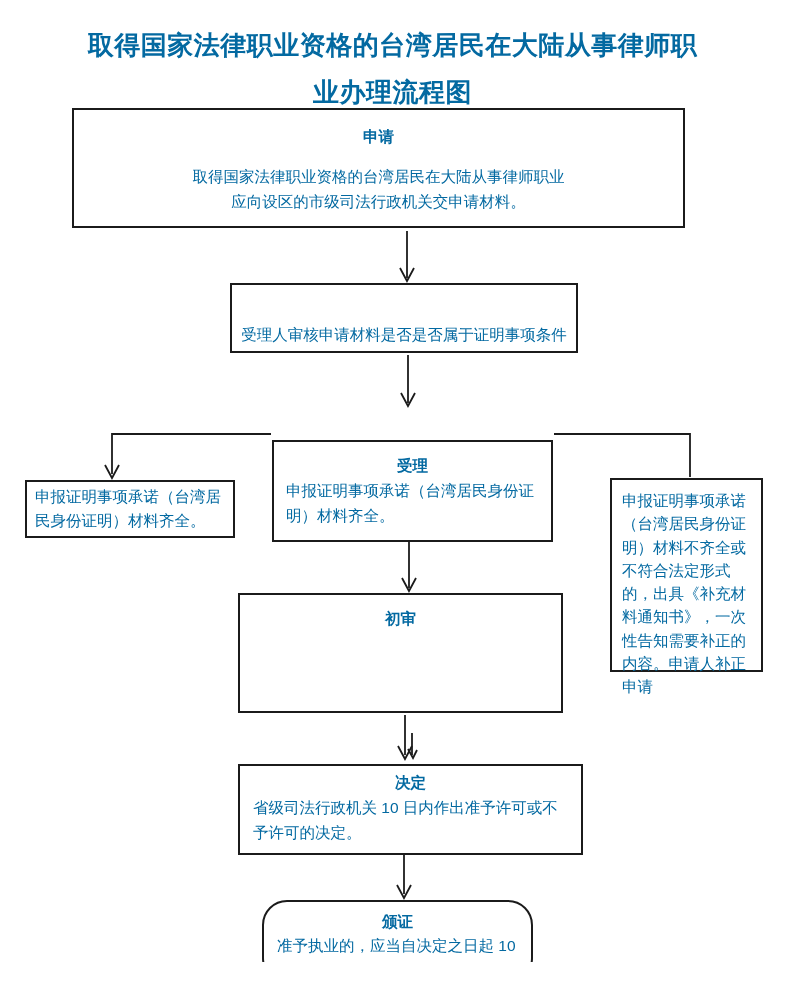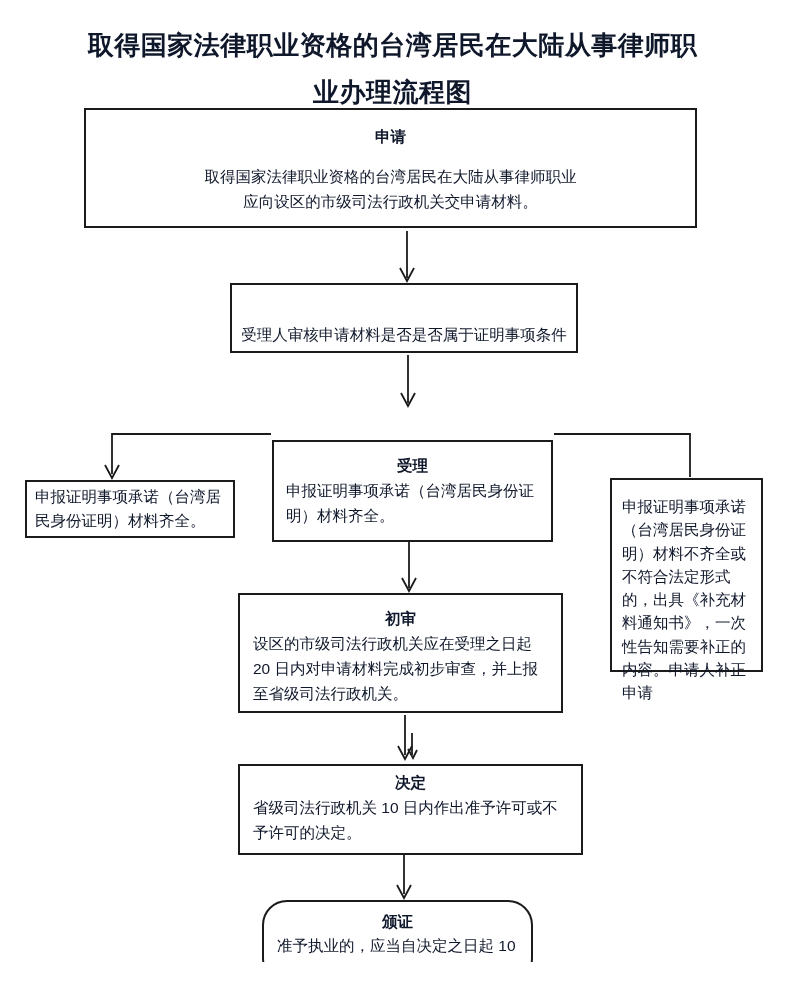--- a/index.html
+++ b/index.html
@@ -6,21 +6,21 @@
     margin: 0;
     padding: 0;
     background: #ffffff;
   }
   #stage {
     position: relative;
     width: 785px;
     height: 962px;
     background: #ffffff;
     font-family: "Liberation Sans", "DejaVu Sans", sans-serif;
-    color: #0f172a;
+    color: #0369a1;
     overflow: hidden;
   }
   .page-title {
     position: absolute;
     top: 22px;
     left: 50%;
     transform: translateX(-50%);
     width: 630px;
     text-align: center;
     font-size: 26px;
@@ -36,31 +36,31 @@
     font-size: 15.5px;
     line-height: 1.62;
   }
   .flow-box .box-title {
     font-weight: 700;
     text-align: center;
   }
   .flow-box .box-body {
     text-align: left;
   }
-  .box-apply        { left: 84px;  top: 108px; width: 613px; height: 120px; padding: 14px 20px; }
+  .box-apply        { left: 72px;  top: 108px; width: 613px; height: 120px; padding: 14px 20px; }
   .box-apply .box-body { text-align: center; max-width: 372px; margin: 15px auto; }
   .box-review       { left: 230px; top: 283px; width: 348px; height: 70px;
                       display: flex; align-items: flex-end; justify-content: center;
                       padding: 4px 8px; text-align: center; }
   .box-accept       { left: 272px; top: 408px; width: 281px; height: 102px; padding: 11px 12px; margin-top: 32px; }
   .box-left-branch  { left: 25px;  top: 480px; width: 210px; height: 58px;
                       display: flex; align-items: center; justify-content: center;
                       padding: 2px 8px; text-align: center; line-height: 1.55; }
   .box-right-branch { left: 610px; top: 478px; width: 153px; height: 194px;
-                      padding: 15px 10px; line-height: 1.5; }
+                      padding: 9px 10px; line-height: 1.5; }
   .box-initial      { left: 238px; top: 593px; width: 325px; height: 120px; padding: 11px 13px; }
   .box-decision     { left: 238px; top: 764px; width: 345px; height: 91px;  padding: 4px 13px; }
   .box-cert         { left: 262px; top: 900px; width: 271px; height: 83px;  padding: 8px 13px; line-height: 1.58; border-radius: 25px; }
   #connector-layer {
     position: absolute;
     left: 0; top: 0;
     width: 785px;
     height: 1001px;
     pointer-events: none;
   }
@@ -122,21 +122,20 @@
   <div class="flow-box box-left-branch">
     <div class="box-body">申报证明事项承诺（台湾居民身份证明）材料齐全。</div>
   </div>
 
   <div class="flow-box box-right-branch">
     <div class="box-body">申报证明事项承诺（台湾居民身份证明）材料不齐全或不符合法定形式的，出具《补充材料通知书》，一次性告知需要补正的内容。申请人补正申请</div>
   </div>
 
   <div class="flow-box box-initial">
     <div class="box-title">初审</div>
-    <div class="box-body">设区的市级司法行政机关应在受理之日起 20 日内对申请材料完成初步审查，并上报至省级司法行政机关。</div>
   </div>
 
   <div class="flow-box box-decision">
     <div class="box-title">决定</div>
     <div class="box-body">省级司法行政机关 10 日内作出准予许可或不予许可的决定。</div>
   </div>
 
   <div class="flow-box box-cert">
     <div class="box-title">颁证</div>
     <div class="box-body">准予执业的，应当自决定之日起 10 日内向申请人颁发律师执业证书。</div>

